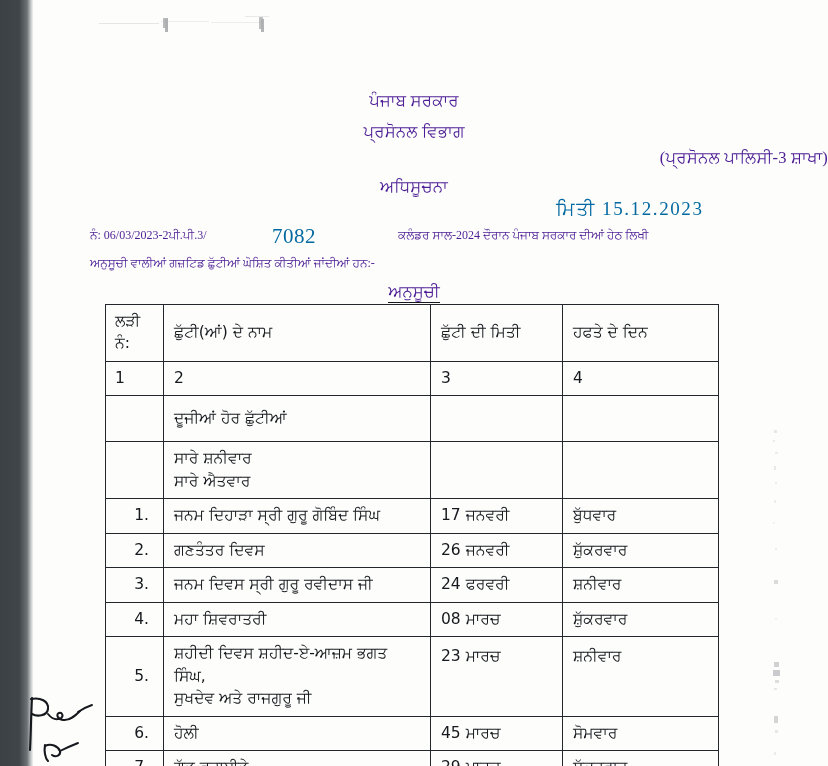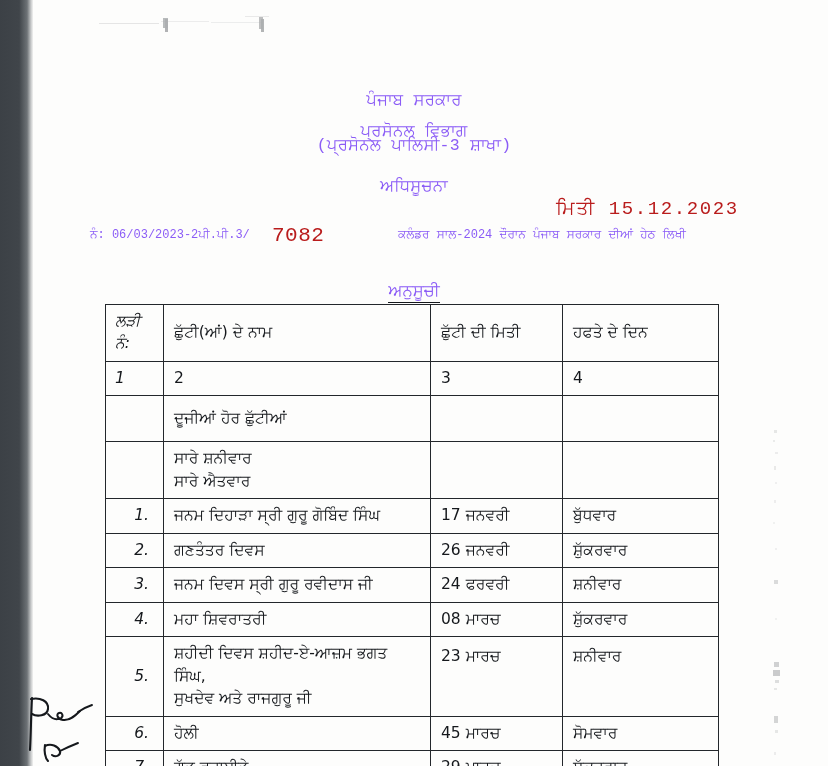--- a/index.html
+++ b/index.html
@@ -58,34 +58,34 @@
   }
 
   
   #doc {
     position: absolute;
     left: 0; top: 0;
     width: 828px; height: 766px;
   }
   .pa {
     position: absolute;
-    color: #8b5cf6;
+    color: #4c1d95;
     white-space: nowrap;
-    font-family: Liberation Mono, monospace;
+    font-family: Liberation Serif, serif;
   }
   .center-head {
     text-align: center;
     width: 828px;
     left: 0;
     font-size: 16.5px;
     letter-spacing: 0.2px;
   }
   .hand {
-    font-family: Liberation Mono, monospace;
-    color: #b91c1c;
+    font-family: Liberation Serif, serif;
+    color: #0369a1;
     font-size: 19px;
     letter-spacing: 1.6px;
     text-align: right;
   }
   .body-line {
     font-size: 12px;
   }
   #schedule-title {
     width: 828px;
     left: 0;
@@ -115,21 +115,20 @@
     line-height: 1.45;
     font-family: "DejaVu Sans", "Liberation Sans", sans-serif;
   }
   .col-sr   { width: 58px; }
   .col-name { width: 267px; }
   .col-date { width: 132px; }
   .col-day  { width: 156px; }
   .sr-cell {
     text-align: right;
     padding-right: 14px !important;
-    font-style: italic;
   }
   .sr-cell.plain {
     text-align: left;
     padding-right: 8px !important;
     padding-left: 9px !important;
   }
   .tall { height: 46px; }
   .double { line-height: 1.75; }
 
   
@@ -177,29 +176,30 @@
   <i style="left:4px;  top:258px; width:3px; height:2px; opacity:.35;"></i>
   <i style="left:4px;  top:286px; width:4px; height:7px; opacity:.65;"></i>
   <i style="left:5px;  top:300px; width:3px; height:3px; opacity:.35;"></i>
   <i style="left:4px;  top:322px; width:2px; height:3px; opacity:.28;"></i>
 </div>
 
 <div id="doc">
 
   <div class="pa center-head" style="top:91px;">ਪੰਜਾਬ ਸਰਕਾਰ</div>
   <div class="pa center-head" style="top:122px;">ਪ੍ਰਸੋਨਲ ਵਿਭਾਗ</div>
-  <div class="pa center-head" style="top:136px;">(ਪ੍ਰਸੋਨਲ ਪਾਲਿਸੀ-3 ਸ਼ਾਖਾ)</div>
+  <div class="pa center-head" style="top:148px;text-align:right;">(ਪ੍ਰਸੋਨਲ ਪਾਲਿਸੀ-3 ਸ਼ਾਖਾ)</div>
   <div class="pa center-head" style="top:177px;">ਅਧਿਸੂਚਨਾ</div>
 
   <div class="pa hand" style="left:556px; top:198px;">ਮਿਤੀ 15.12.2023</div>
 
   <div class="pa body-line" style="left:90px; top:228px;">ਨੰ: 06/03/2023-2ਪੀ.ਪੀ.3/</div>
   <div class="pa hand" style="left:272px; top:224px; font-size:21px; letter-spacing:0.5px;">7082</div>
 
   <div class="pa body-line" style="left:398px; top:228px;">ਕਲੰਡਰ ਸਾਲ-2024 ਦੌਰਾਨ ਪੰਜਾਬ ਸਰਕਾਰ ਦੀਆਂ ਹੇਠ ਲਿਖੀ</div>
+  <div class="pa body-line" style="left:90px; top:256px;">ਅਨੁਸੂਚੀ ਵਾਲੀਆਂ ਗਜ਼ਟਿਡ ਛੁੱਟੀਆਂ ਘੋਸ਼ਿਤ ਕੀਤੀਆਂ ਜਾਂਦੀਆਂ ਹਨ:-</div>
 
   <div class="pa" id="schedule-title" style="top:282px;">
     <span>ਅਨੁਸੂਚੀ</span>
   </div>
 
   <table id="holiday-table">
     <colgroup>
       <col class="col-sr">
         <col class="col-name">
         <col class="col-date">

